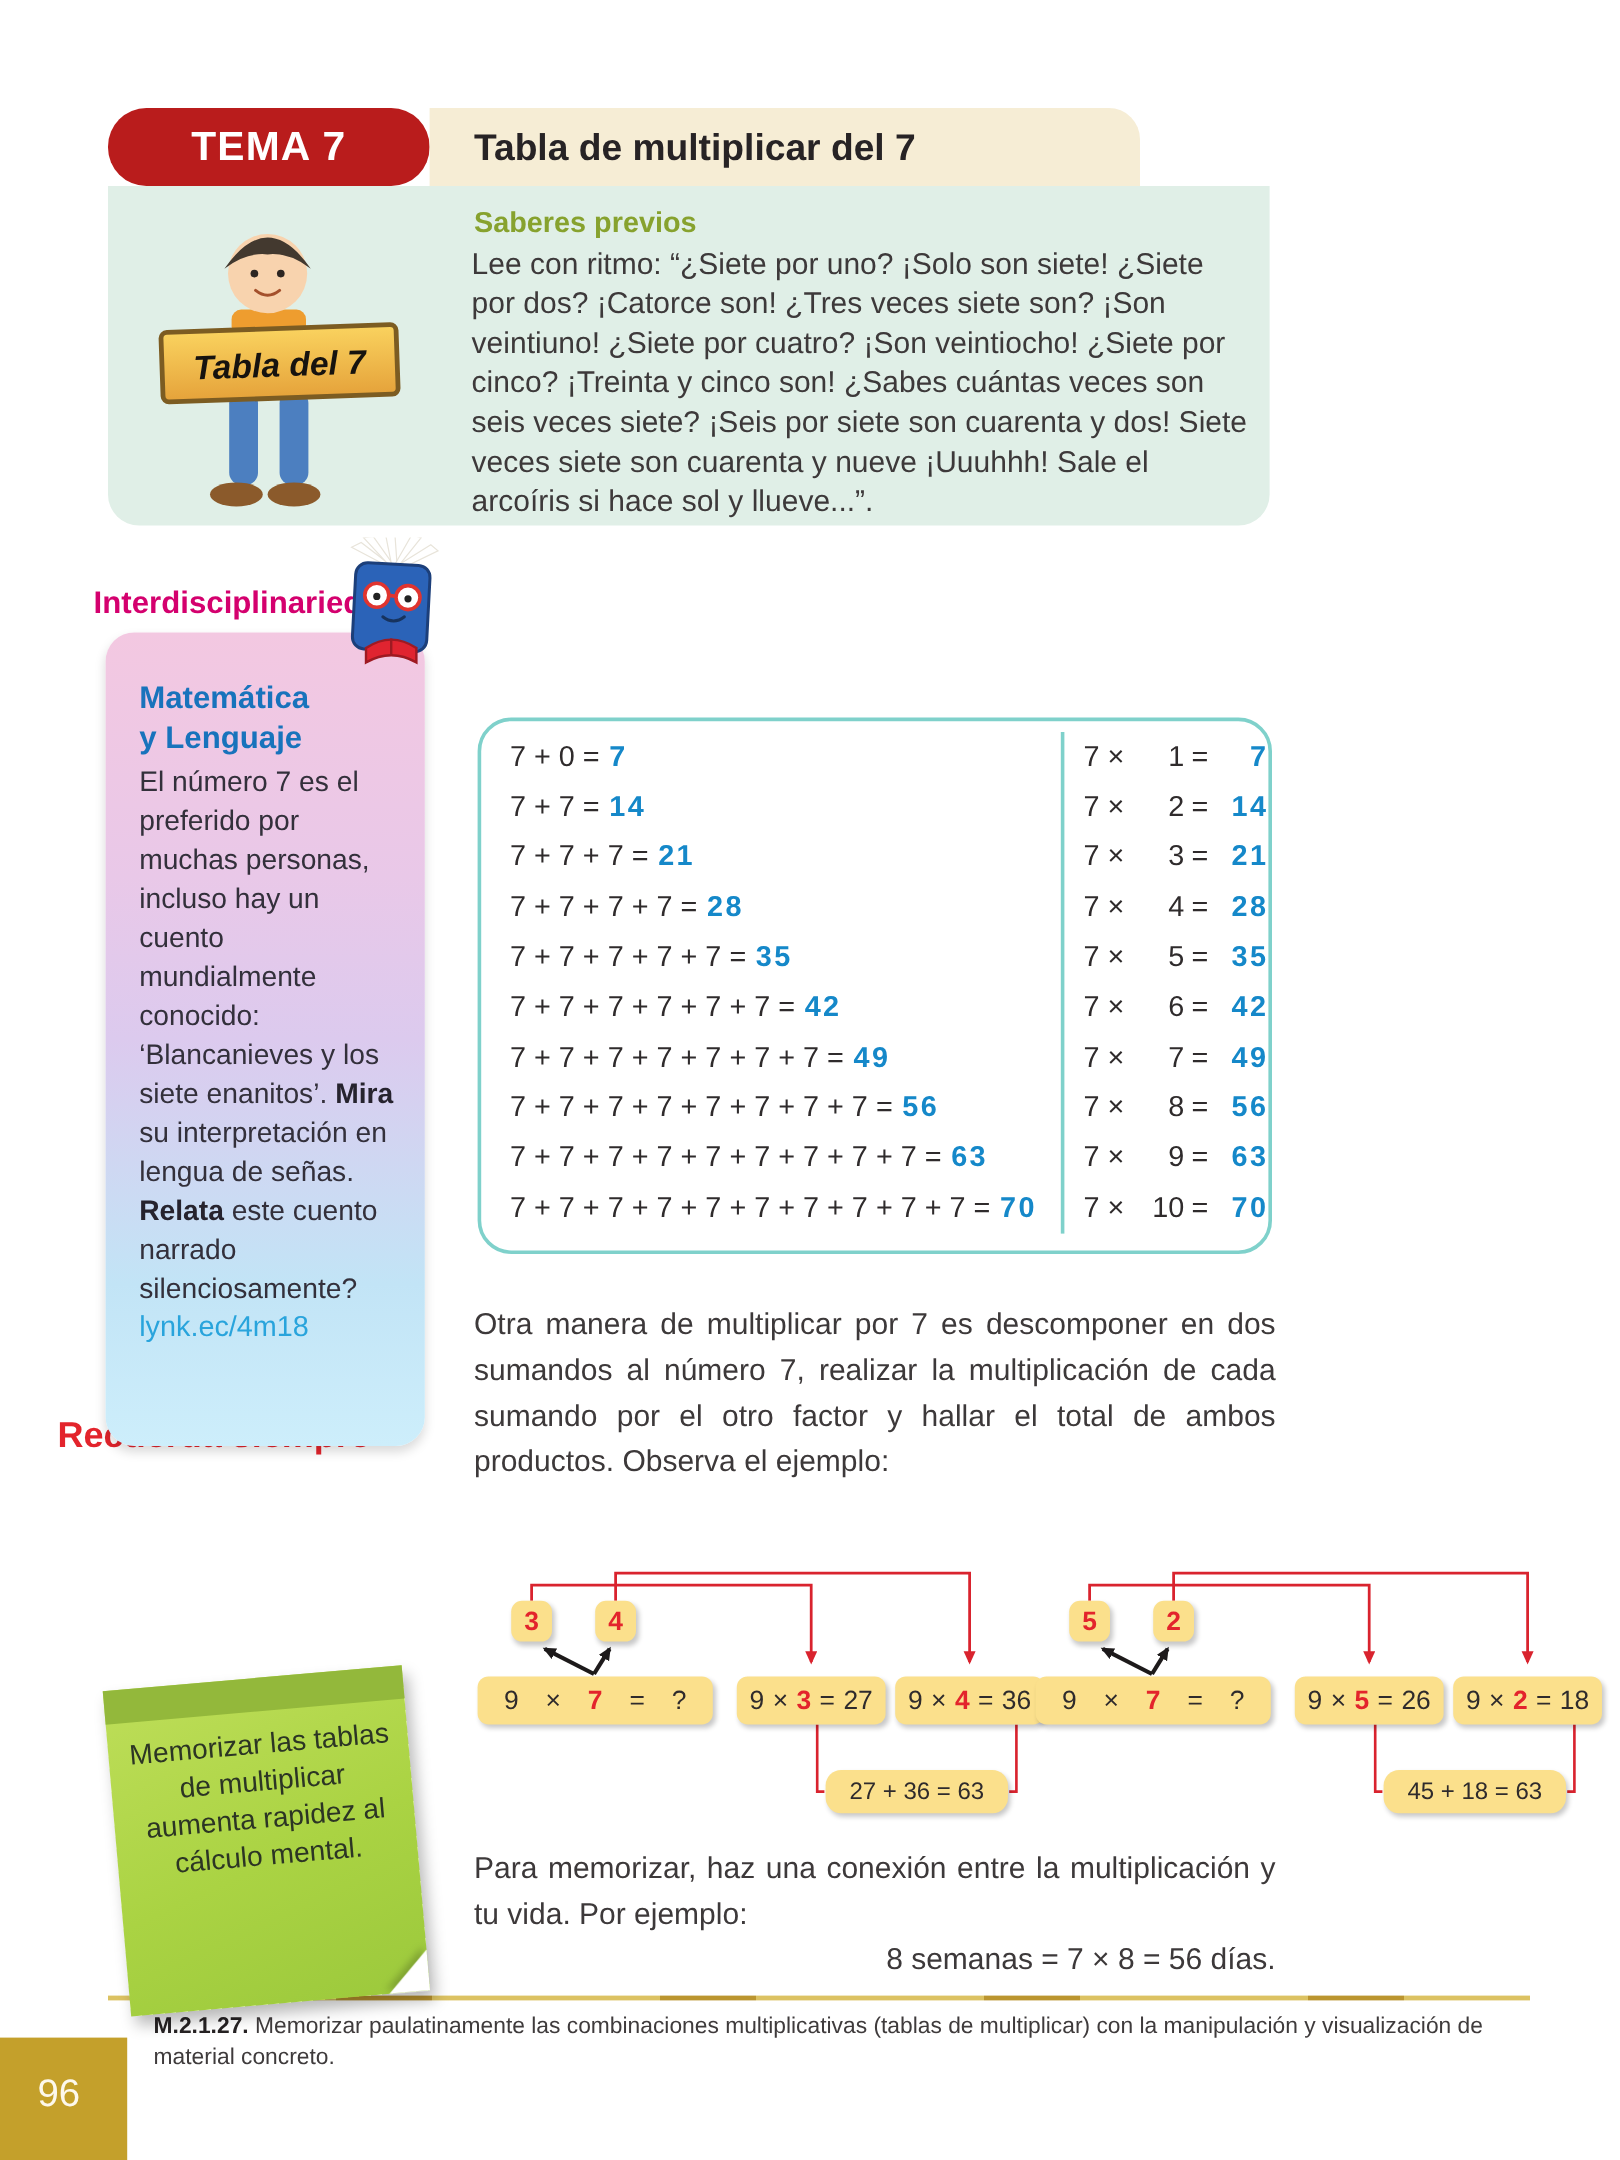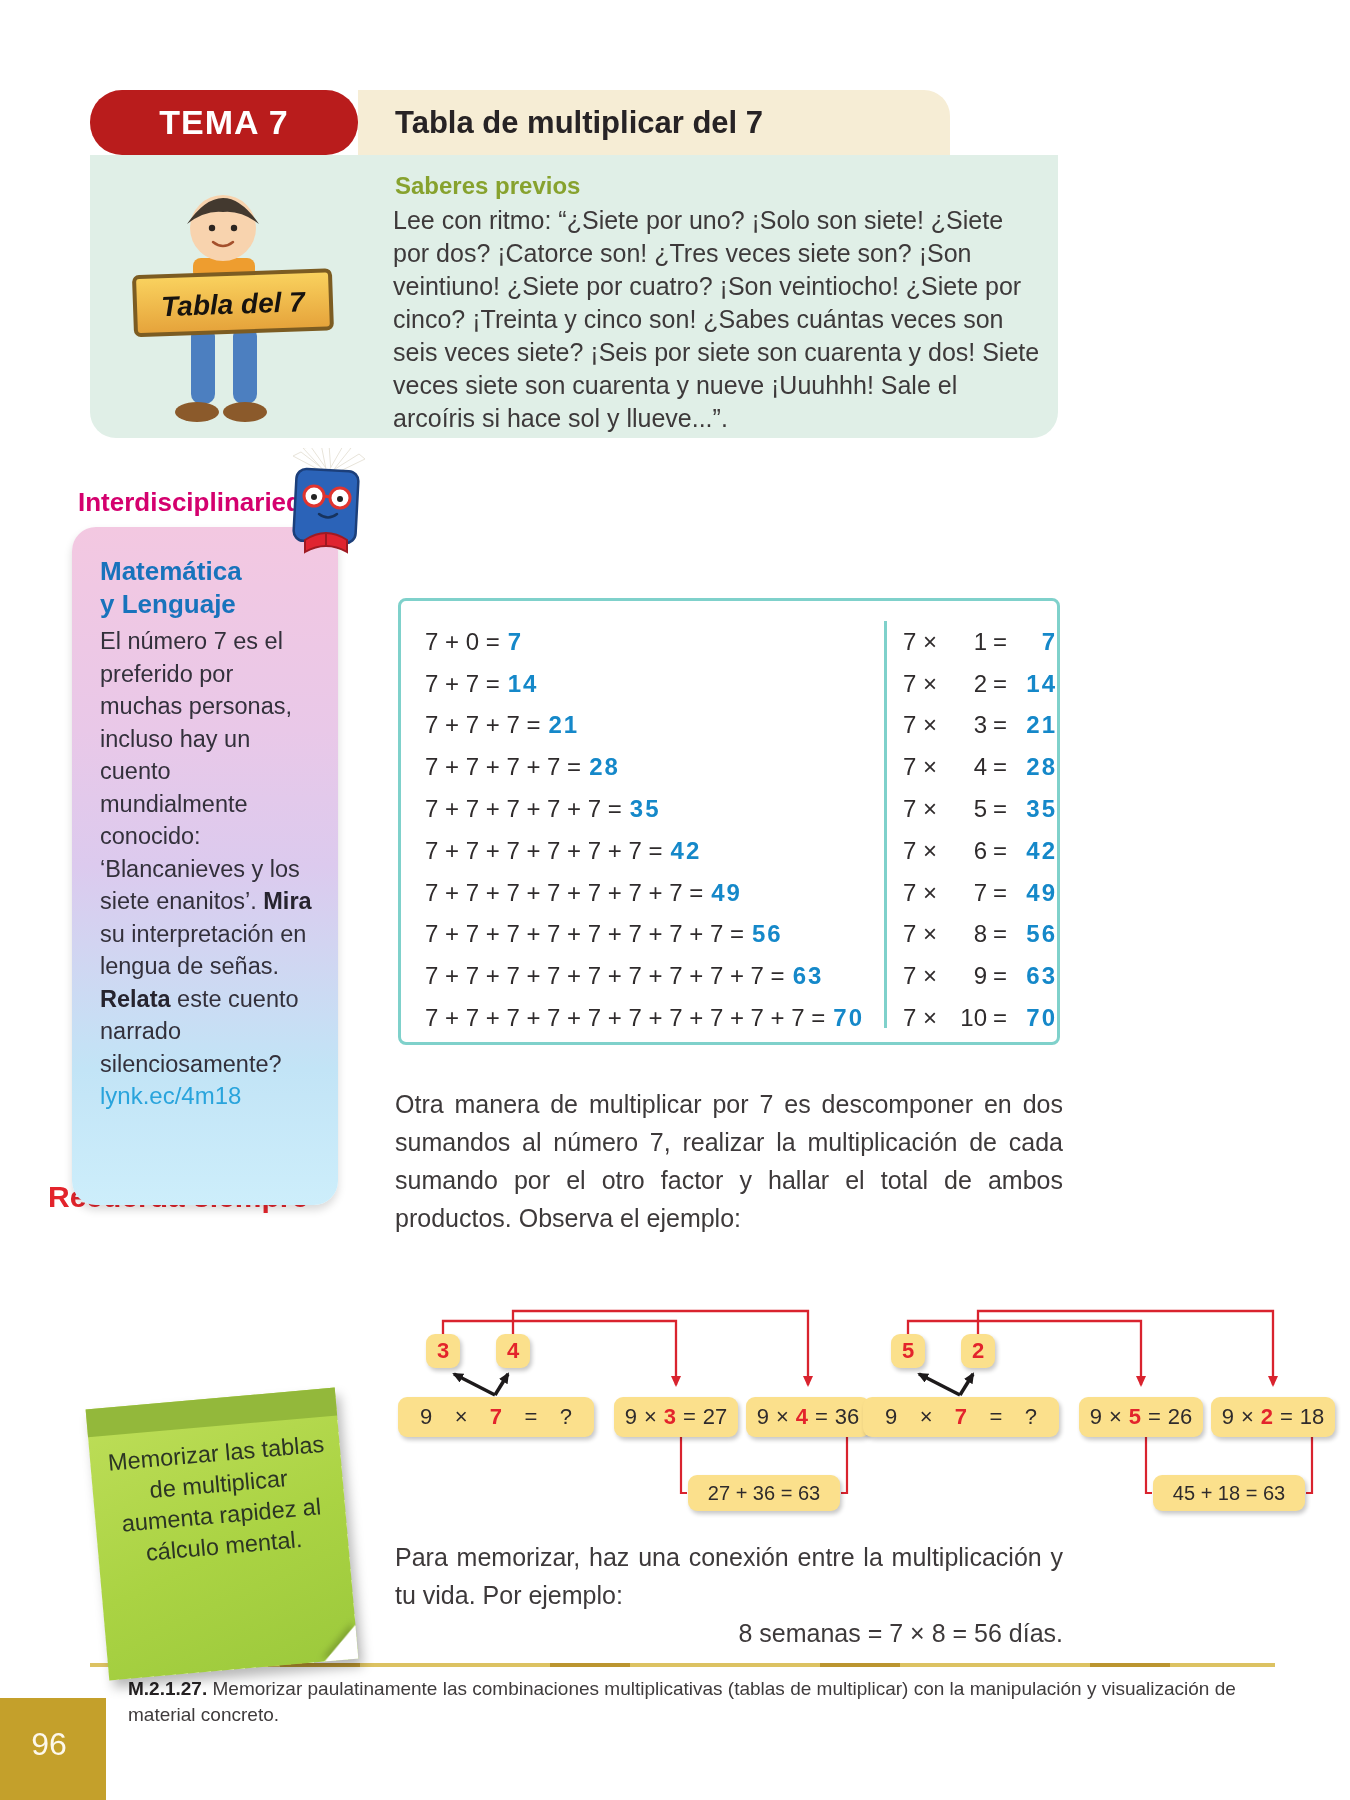--- a/index.html
+++ b/index.html
@@ -38,22 +38,22 @@
   }
   .boy-illustration { position:absolute; left:113px; top:176px; }
 
   
   .interdis-heading {
     position:absolute; left:78px; top:487px; z-index:3;
     color:#d4006e; font-size:26px; font-weight:bold;
   }
   .mascot { position:absolute; left:281px; top:448px; z-index:4; }
   .pink-box {
-    position:absolute; left:72px; top:527px; width:266px; height:678px; z-index:2;
-    border-radius:24px; padding:28px 18px 18px 28px;
+    position:absolute; left:88px; top:527px; width:266px; height:678px; z-index:2;
+    border-radius:24px; padding:38px 18px 18px 28px;
     background:linear-gradient(180deg,#f3c8e1 0%,#e9c8e8 30%,#dccaee 50%,#c2e4f6 80%,#cdeefb 100%);
     box-shadow:0 5px 9px rgba(0,0,0,.15);
   }
   .pink-box .sub { color:#1873bc; font-size:26px; font-weight:bold; line-height:33px; }
   .pink-box .body { margin-top:4px; font-size:23.5px; line-height:32.5px; color:#33303b; }
   .pink-box .body .b { font-weight:bold; color:#26232e; }
   .pink-box .link { margin-top:2px; font-size:24px; color:#29a4dc; cursor:pointer; display:inline-block; }
 
   .recuerda-heading {
     position:absolute; left:48px; top:1180px;
@@ -77,22 +77,22 @@
   }
   .sticky .note-text {
     position:absolute; left:12px; right:10px; top:40px;
     text-align:center; font-size:23.5px; line-height:31px; color:#2c3524;
   }
 
   
   .observa { position:absolute; left:395px; top:534px; font-size:25px; color:#3d393a; }
   .series-box {
     position:absolute; left:398px; top:598px; width:662px; height:447px;
-    border:3px solid #7fd1cb; border-radius:8px;
-    display:flex; padding:20px 0 14px 0;
+    border:3px solid #7fd1cb; border-radius:28px;
+    display:flex; padding:9px 0 14px 0;
   }
   .sums-col { width:505px; padding-left:24px; }
   .prods-col { flex:1; border-left:3px solid #7fd1cb; padding-left:16px; }
   .s-row { height:41.8px; display:flex; align-items:center; font-size:24px; color:#2f2b2c; }
   .s-row .result, .p-row .result { color:#1588c9; font-weight:bold; letter-spacing:2px; margin-left:8px; }
   .p-row { height:41.8px; display:flex; align-items:center; font-size:24px; color:#2f2b2c; }
   .p-row .base { width:48px; }
   .p-row .factor { width:36px; text-align:right; }
   .p-row .eq { width:26px; text-align:center; }
   .p-row .result { width:44px; text-align:right; margin-left:0; }
@@ -117,21 +117,21 @@
   .dbox {
     position:absolute; background:#fbe08c; border-radius:9px;
     box-shadow:2px 3px 4px rgba(0,0,0,.22);
     display:flex; align-items:center; justify-content:center;
     font-size:22px; color:#2f2b2c;
   }
   .dbox.small { width:34px; height:34px; font-weight:bold; color:#e3242c; }
   .dbox.qbox { width:196px; height:40px; justify-content:space-between; padding:0 22px; }
   .dbox.pbox { width:124px; height:40px; gap:7px; }
   .dbox .red-t { color:#e3242c; font-weight:bold; }
-  .dbox.sbox { width:152px; height:36px; font-size:20px; }
+  .dbox.sbox { width:152px; height:36px; font-size:20px;border-radius:13px; }
   .pos-s1 { left:28px; top:27px; }
   .pos-s2 { left:98px; top:27px; }
   .pos-q  { left:0;    top:90px; }
   .pos-p1 { left:216px; top:90px; }
   .pos-p2 { left:348px; top:90px; }
   .pos-t  { left:290px; top:168px; }
 
   
   .footer-rule {
     position:absolute; left:90px; top:1663px; width:1185px; height:4px;

